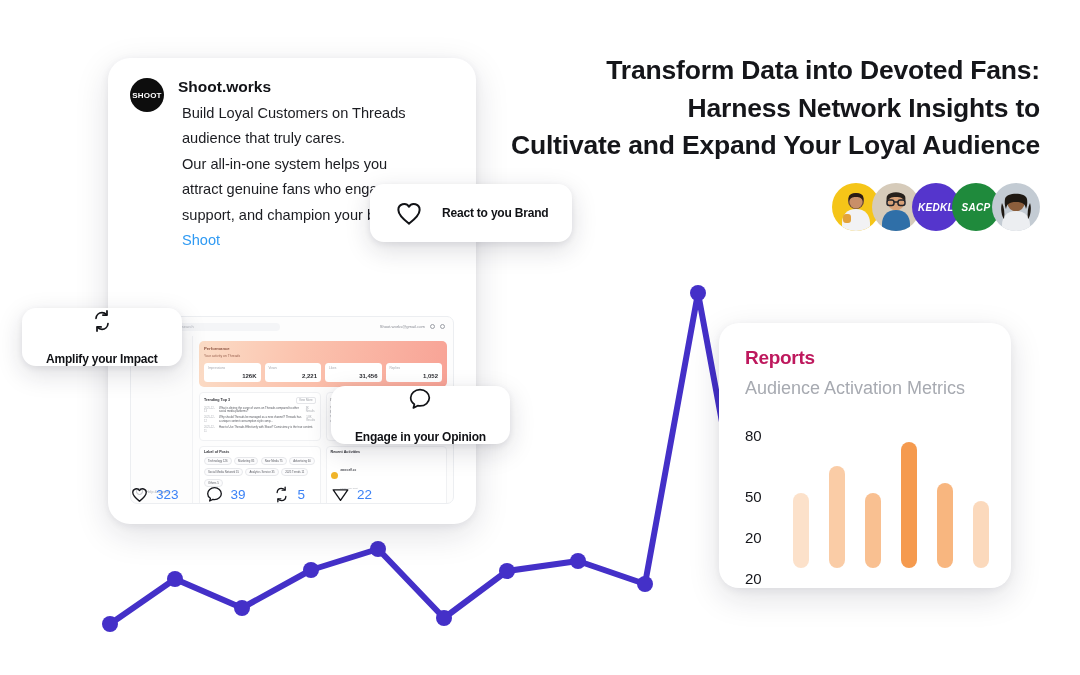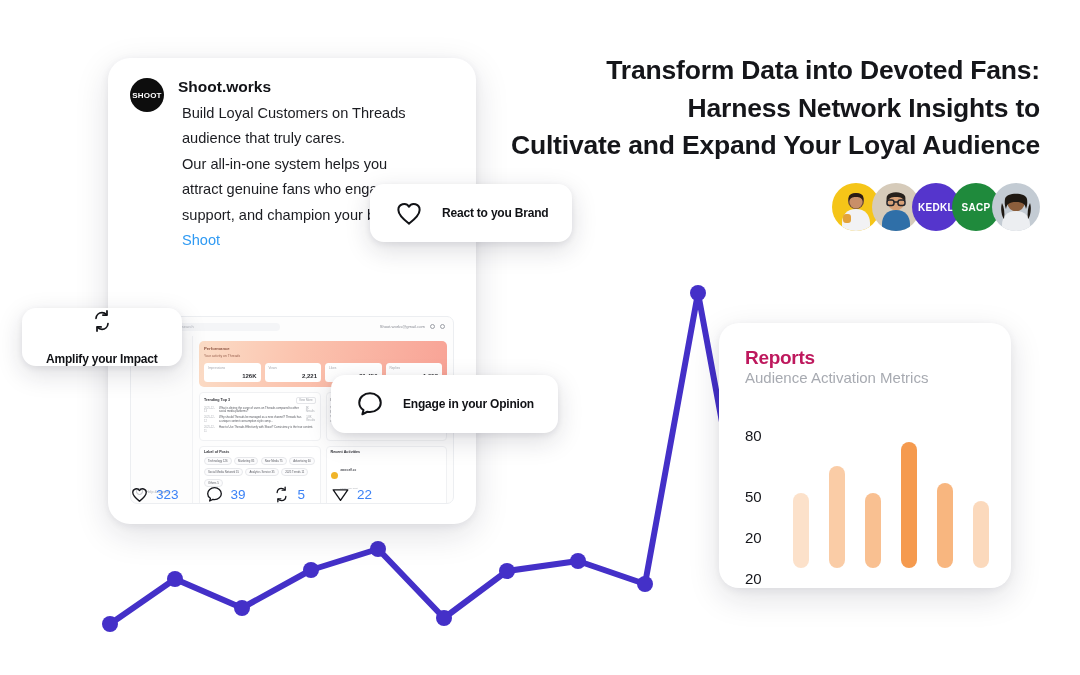--- a/index.html
+++ b/index.html
@@ -38,20 +38,21 @@
     display: flex;
     flex-direction: row;
   }
   .avatar {
     width: 48px; height: 48px;
     border-radius: 50%;
     margin-left: -8px;
     overflow: hidden;
     position: relative;
     flex: 0 0 auto;
+    font-style: italic;
   }
   .avatar:first-child { margin-left: 0; }
   .av-badge {
     display: flex; align-items: center; justify-content: center;
     color: #ffffff;
     font-size: 10px;
     font-weight: 700;
     letter-spacing: .3px;
   }
   .ph { position: absolute; inset: 0; }
@@ -205,34 +206,34 @@
     padding: 0 24px;
     height: 58px;
     gap: 18px;
   }
   .chip-label {
     font-size: 12px; font-weight: 700; color: #111216;
     white-space: nowrap; letter-spacing: -.2px;
   }
   #chip-react   { left: 370px; top: 184px; }
   #chip-amplify { left: 22px;  top: 308px; flex-direction: column; }
-  #chip-engage  { left: 331px; top: 375px; }
+  #chip-engage  { left: 331px; top: 386px; flex-direction: column; }
 
   
   .reports {
     position: absolute;
     left: 719px; top: 323px;
     width: 292px; height: 265px;
     background: #ffffff;
     border-radius: 20px;
     box-shadow: 0 10px 32px rgba(25,25,50,.13), 0 2px 8px rgba(25,25,50,.06);
     padding: 24px 26px;
   }
   .rep-title { font-size: 19px; font-weight: 700; color: #be185d; letter-spacing:-.3px; }
-  .rep-sub { font-size: 15px; color: #a7aab1; }
+  .rep-sub { font-size: 18px; color: #a7aab1; margin-top: 9px; }
 
   .rep-plot { position: absolute; left: 26px; right: 22px; top: 92px; bottom: 20px; }
   .y-axis { position: absolute; left: 0; top: 0; bottom: 0; width: 30px; }
   .y-tick {
     position: absolute; font-size: 15px; color: #15161b;
     transform: translateY(-50%); text-align: left;
   }
   .bars {
     position: absolute; left: 48px; right: 0; bottom: 0; top: 0;
     display: flex; align-items: flex-end; justify-content: space-between;

